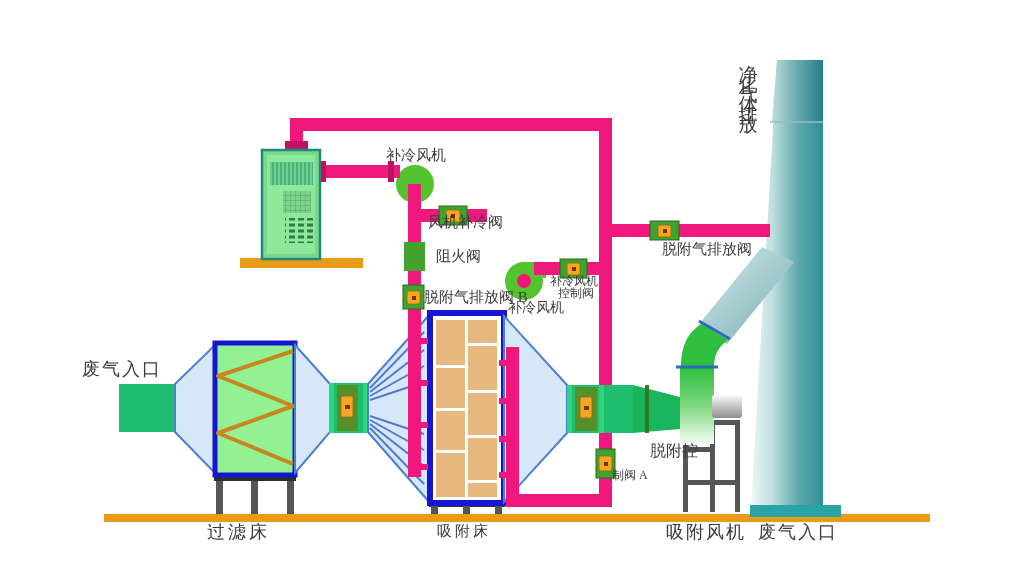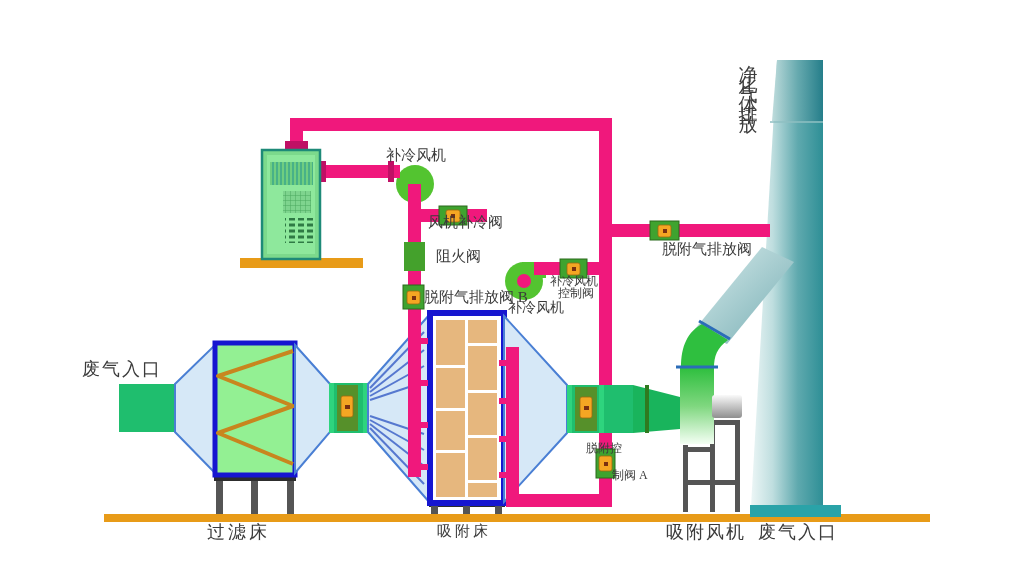--- a/index.html
+++ b/index.html
@@ -238,16 +238,16 @@
 <div class="lbl" style="left:666px;top:523px;font-size:18px;letter-spacing:2px">吸附风机</div>
 <div class="lbl" style="left:758px;top:523px;font-size:18px;letter-spacing:2px">废气入口</div>
 <div class="lbl" style="left:386px;top:147px;font-size:15px">补冷风机</div>
 <div class="lbl" style="left:428px;top:214px;font-size:15px">风机补冷阀</div>
 <div class="lbl" style="left:436px;top:248px;font-size:15px">阻火阀</div>
 <div class="lbl" style="left:424px;top:289px;font-size:15px">脱附气排放阀 B</div>
 <div class="lbl" style="left:550px;top:275px;font-size:12px">补冷风机</div>
 <div class="lbl" style="left:558px;top:287px;font-size:12px">控制阀</div>
 <div class="lbl" style="left:508px;top:300px;font-size:14px">补冷风机</div>
 <div class="lbl" style="left:662px;top:241px;font-size:15px">脱附气排放阀</div>
-<div class="lbl" style="left:586px;top:442px;font-size:12px">脱附控</div>
+<div class="lbl" style="left:650px;top:442px;font-size:16px">脱附控</div>
 <div class="lbl" style="left:612px;top:469px;font-size:12px">制阀 A</div>
 <div class="lbl lbl-v" style="left:737px;top:50px;font-size:19px;letter-spacing:10px">净化气体排放</div>
 </div>
 
 </body></html>

